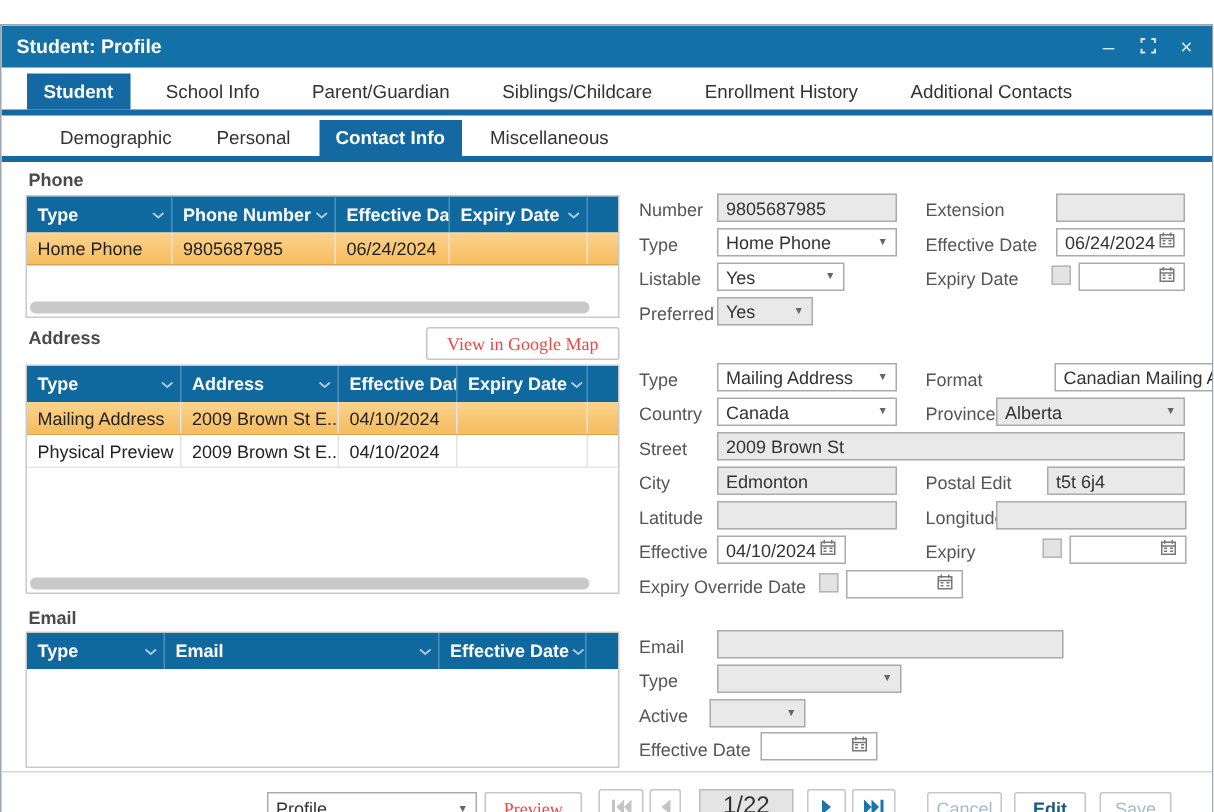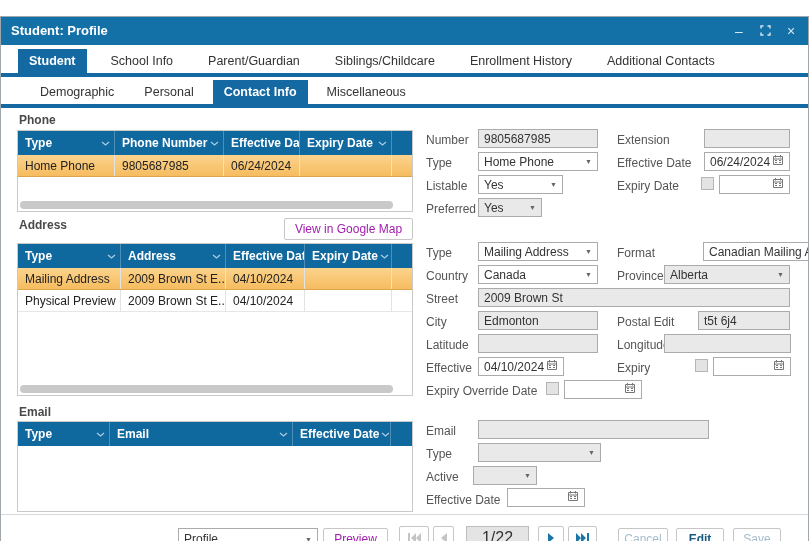--- a/index.html
+++ b/index.html
@@ -47,21 +47,21 @@
          white-space:nowrap; overflow:hidden; }
   .fld.wh { background:#fff; }
   .sel .arr { margin-left:auto; flex:none; font-size:7px; color:#666; padding-left:4px; }
   .datef .cal { margin-left:auto; flex:none; }
   .chk { position:absolute; width:13px; height:13px; border:1px solid #B5B5B5; background:#E3E3E3; cursor:pointer; }
 
   
   .fsep { position:absolute; left:0; top:497px; width:100%; border-top:1px solid #D8D8D8; }
   .btn { position:absolute; height:22px; background:#fff; border:1px solid #C6C6C6; border-radius:2px;
          font-size:12px; display:flex; align-items:center; justify-content:center; cursor:pointer; }
-  .btn.link { color:#a21caf; }
+  .btn.link { color:#ef4444;font-family:Liberation Serif, serif; }
   .pagebox { position:absolute; height:23px; background:#E4E4E4; border:1px solid #BDBDBD;
              font-size:16px; color:#333; display:flex; align-items:center; justify-content:center; }
   .edit-b { color:#1B5A80; font-weight:bold; }
   .dis-b { color:#A3BCCB; }
   .bottom-strip { position:absolute; left:0; bottom:0; width:100%; height:7px; background:#A9A9A9;
                   border-top:1px solid #8F989E; }
 </style>
 </head>
 <body>
 

